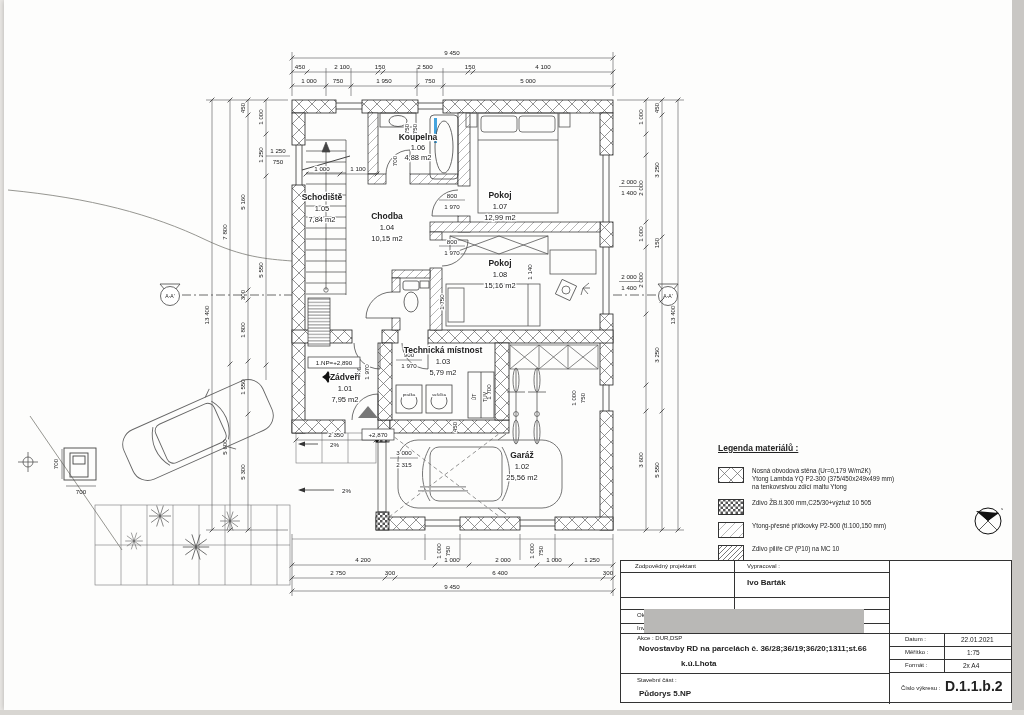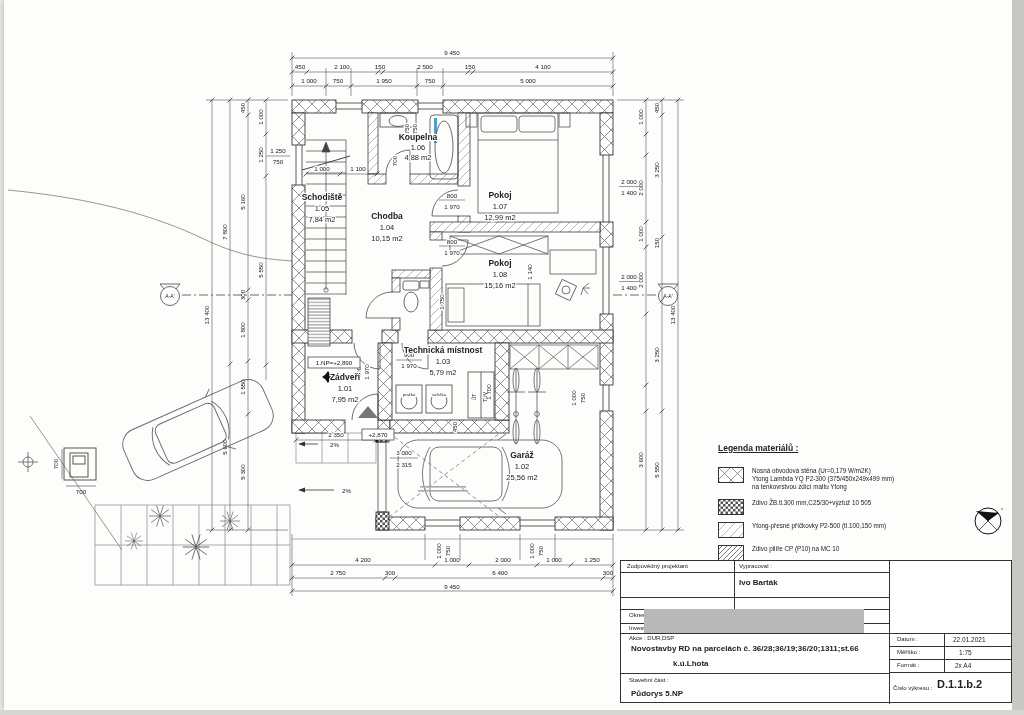--- a/index.html
+++ b/index.html
@@ -16,27 +16,27 @@
   .tiny{font-size:4.2px;}
   .sm{font-size:5px;}
   
   .legend{position:absolute;left:718px;top:443px;width:230px;color:#222;}
   .legend-title{font-size:8.5px;font-weight:bold;text-decoration:underline;margin-bottom:14px;}
   .lrow{display:flex;align-items:flex-start;margin-bottom:7px;}
   .lrow svg{position:static;flex:0 0 auto;margin-right:8px;}
   .ltxt{font-size:6.3px;line-height:1.3;}
   
   .tblock{position:absolute;left:620px;top:560px;width:392px;height:143px;background:#fff;border:1.4px solid #333;box-sizing:border-box;color:#222;}
-  .tb-abs{position:absolute;}
+  .tb-abs{position:absolute;margin-left:8px;}
   .tb-line{position:absolute;background:#333;}
   .lbl{font-size:6px;}
   .val{font-size:6.5px;}
   .name{font-size:8px;font-weight:bold;}
   .akce{font-size:8px;font-weight:bold;white-space:nowrap;text-align:center;}
-  .big{font-size:11px;font-weight:bold;}
+  .big{font-size:14px;font-weight:bold;}
   .redact{position:absolute;background:#b9b8b6;}
 </style>
 </head>
 <body>
 
 <div class="paper"></div>
 
 <svg width="1024" height="715" viewBox="0 0 1024 715">
   <defs>
     <pattern id="px" width="13" height="13" patternUnits="userSpaceOnUse">

